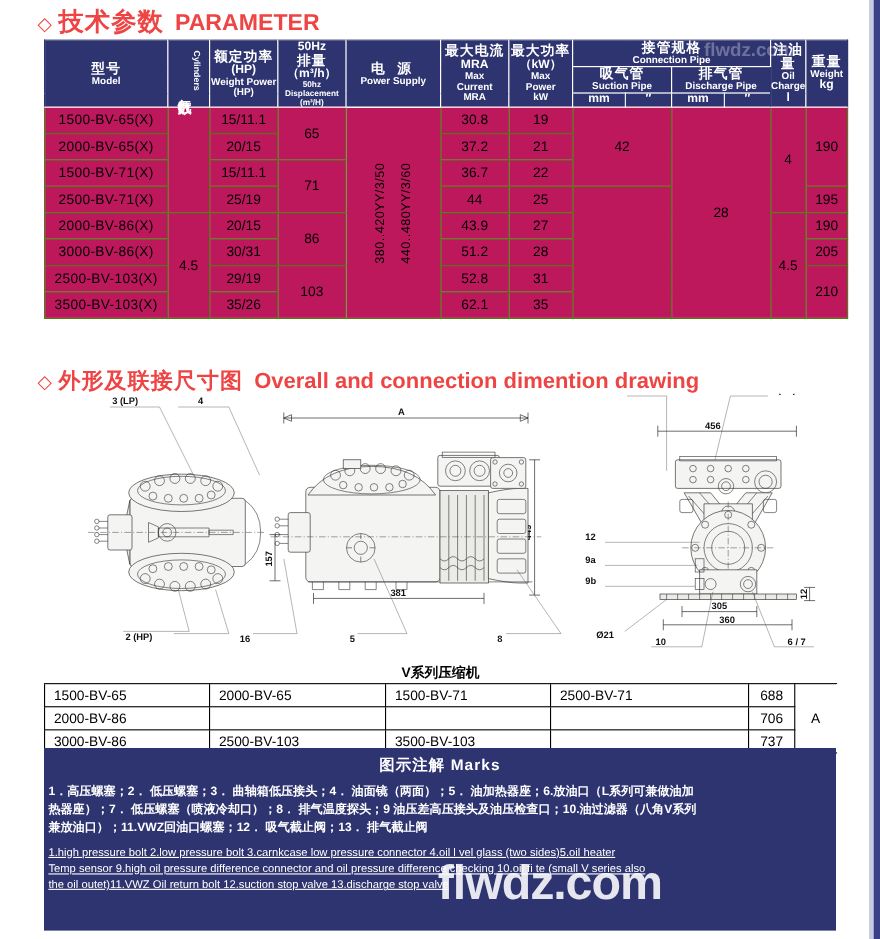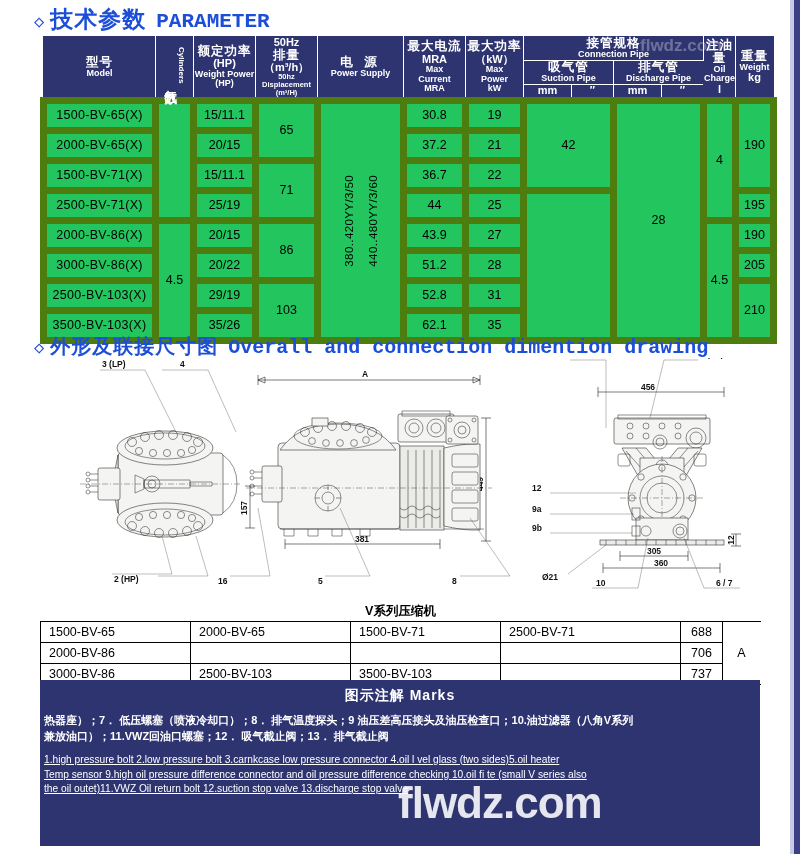--- a/index.html
+++ b/index.html
@@ -9,24 +9,23 @@
     font-family:"Liberation Sans","DejaVu Sans",sans-serif;
     color:#000;
     overflow:hidden;
     position:relative;
   }
   .page{position:relative;width:800px;height:854px;}
 
   
   .sec-title{
     position:absolute;
-    color:#1d4ed8;
+    color:#ef4444;
     font-weight:bold;
     white-space:nowrap;
-    font-family:Liberation Mono, monospace;
   }
   .sec-title .diamond{font-size:17px;font-weight:normal;margin-right:6px;}
   .sec-title .cn{font-size:23px;letter-spacing:1px;}
   .sec-title .en{font-size:21px;margin-left:10px;font-style:normal;}
   #title-param{left:34px;top:4px;}
   #title-drawing{left:34px;top:333px;}
   #title-drawing .cn{font-size:20px;text-align:right;}
   #title-drawing .en{font-size:20px;}
 
   
@@ -62,22 +61,22 @@
     font-size:12.5px;font-weight:bold;letter-spacing:1px;
   }
   .ven{
     writing-mode:vertical-rl;
     display:inline-block;
     font-size:8px;font-weight:bold;letter-spacing:0;
   }
   #param-table tbody td{
     font-size:12.5px;
     height:23px;
-    background:#22c55e;
-    border:7px solid #4d7c0f;
+    background:#be185d;
+    border:1px solid #4d7c0f;
     margin-left:44px;
   }
   td.model{font-size:12.5px;letter-spacing:0.3px;}
   .ps-cell{position:relative;height:auto;}
   .ps-wrap{
     display:flex;flex-direction:row;justify-content:center;align-items:center;
     gap:12px;height:100%;
   }
   .ps-wrap span{
     writing-mode:vertical-rl;
@@ -325,21 +324,21 @@
         <td>20/15</td>
         <td rowspan="2">86</td>
         <td>43.9</td>
         <td>27</td>
         <td rowspan="4">4.5</td>
         <td>190</td>
       </tr>
 
       <tr>
         <td class="model">3000-BV-86(X)</td>
-        <td>20/22</td>
+        <td>30/31</td>
         <td>51.2</td>
         <td>28</td>
         <td>205</td>
       </tr>
 
       <tr>
         <td class="model">2500-BV-103(X)</td>
         <td>29/19</td>
         <td rowspan="2">103</td>
         <td>52.8</td>
@@ -644,20 +643,21 @@
         <td>3500-BV-103</td>
         <td></td>
         <td class="num">737</td>
       </tr>
     </tbody>
   </table>
 
   <div id="marks">
     <div class="marks-title">图示注解  Marks</div>
     <div class="cn-block">
+      <div>1．高压螺塞；2． 低压螺塞；3． 曲轴箱低压接头；4． 油面镜（两面）；5． 油加热器座；6.放油口（L系列可兼做油加</div>
       <div>热器座）；7． 低压螺塞（喷液冷却口）；8． 排气温度探头；9 油压差高压接头及油压检查口；10.油过滤器（八角V系列</div>
       <div>兼放油口）；11.VWZ回油口螺塞；12． 吸气截止阀；13． 排气截止阀</div>
     </div>
     <div class="en-block">
       <div>1.high pressure bolt 2.low pressure bolt 3.carnkcase low pressure connector 4.oil l vel glass (two sides)5.oil heater</div>
       <div>Temp sensor 9.high oil pressure difference connector and oil pressure difference checking 10.oil fi te (small V series also</div>
       <div>the oil outet)11.VWZ Oil return bolt 12.suction stop valve 13.discharge stop valve</div>
     </div>
   </div>
 

